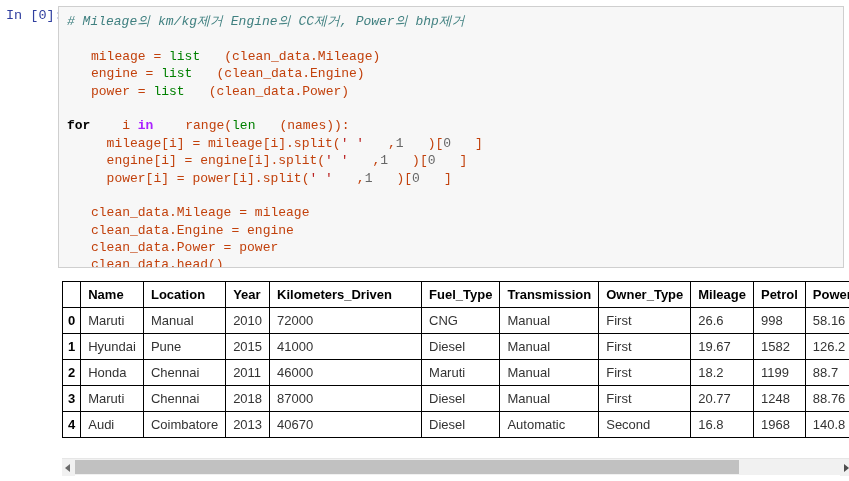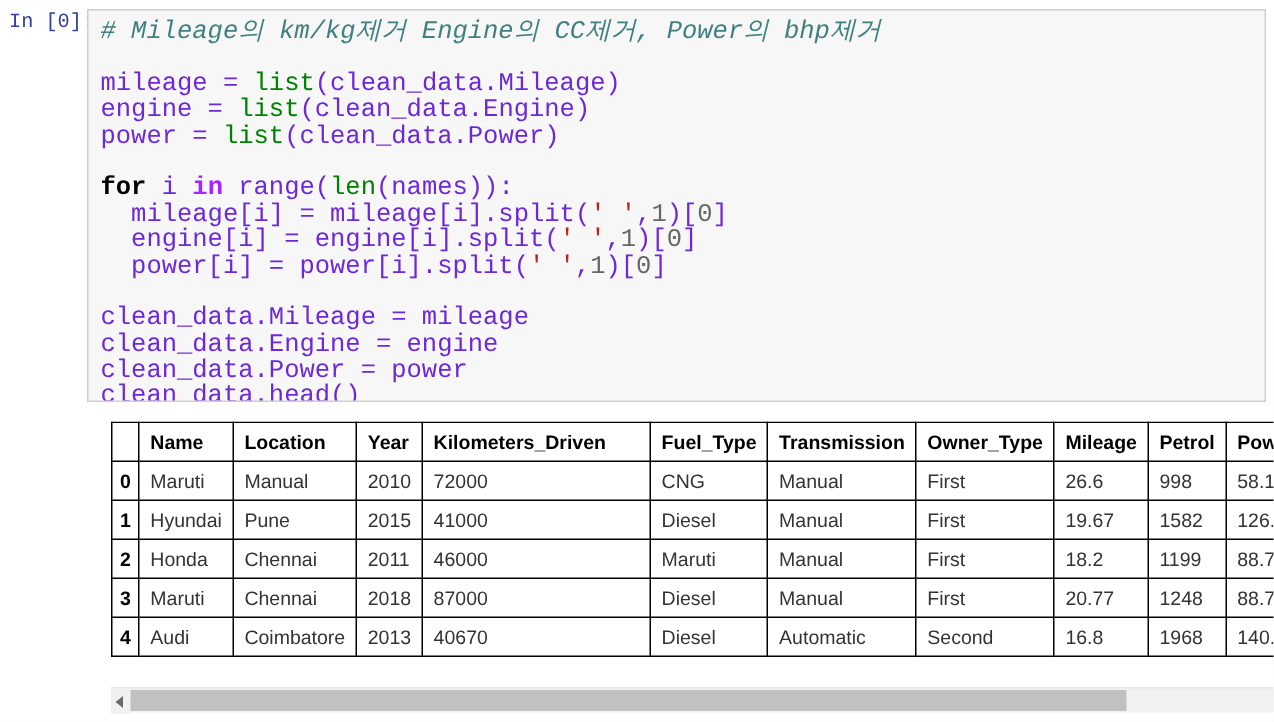--- a/index.html
+++ b/index.html
@@ -45,38 +45,38 @@
     background: #f7f7f7;
     border: 1px solid #cfcfcf;
     box-sizing: border-box;
     overflow: hidden;
   }
   #code-lines {
     position: absolute;
     left: 8px;
     top: 6px;
     font-family: "Liberation Mono", monospace;
-    font-size: 17px;
+    font-size: 13px;
     line-height: 17.4px;
     white-space: pre;
     color: #000000;
   }
   .ln { display: block; height: 17.4px; }
   .tok-comment { color: #408080; font-style: italic; }
   .tok-builtin { color: #008000; }
   .tok-kw      { color: #000000; font-weight: bold; }
   .tok-kw2     { color: #aa22ff; font-weight: bold; text-align: right; }
   .tok-str     { color: #ba2121; }
   .tok-num     { color: #666666; }
-  .tok-plain   { color: #6d28d9; }
+  .tok-plain   { color: #c2410c; margin-left: 24px; }
 
   
   #output-cell {
     position: absolute;
-    left: 16px;
+    left: 4px;
     top: 272px;
     width: 749px;
     height: 209px;
     padding-left: 36px;
   }
   #table-viewport {
     position: absolute;
     left: 58px;
     top: 9px;
     width: 791px;

